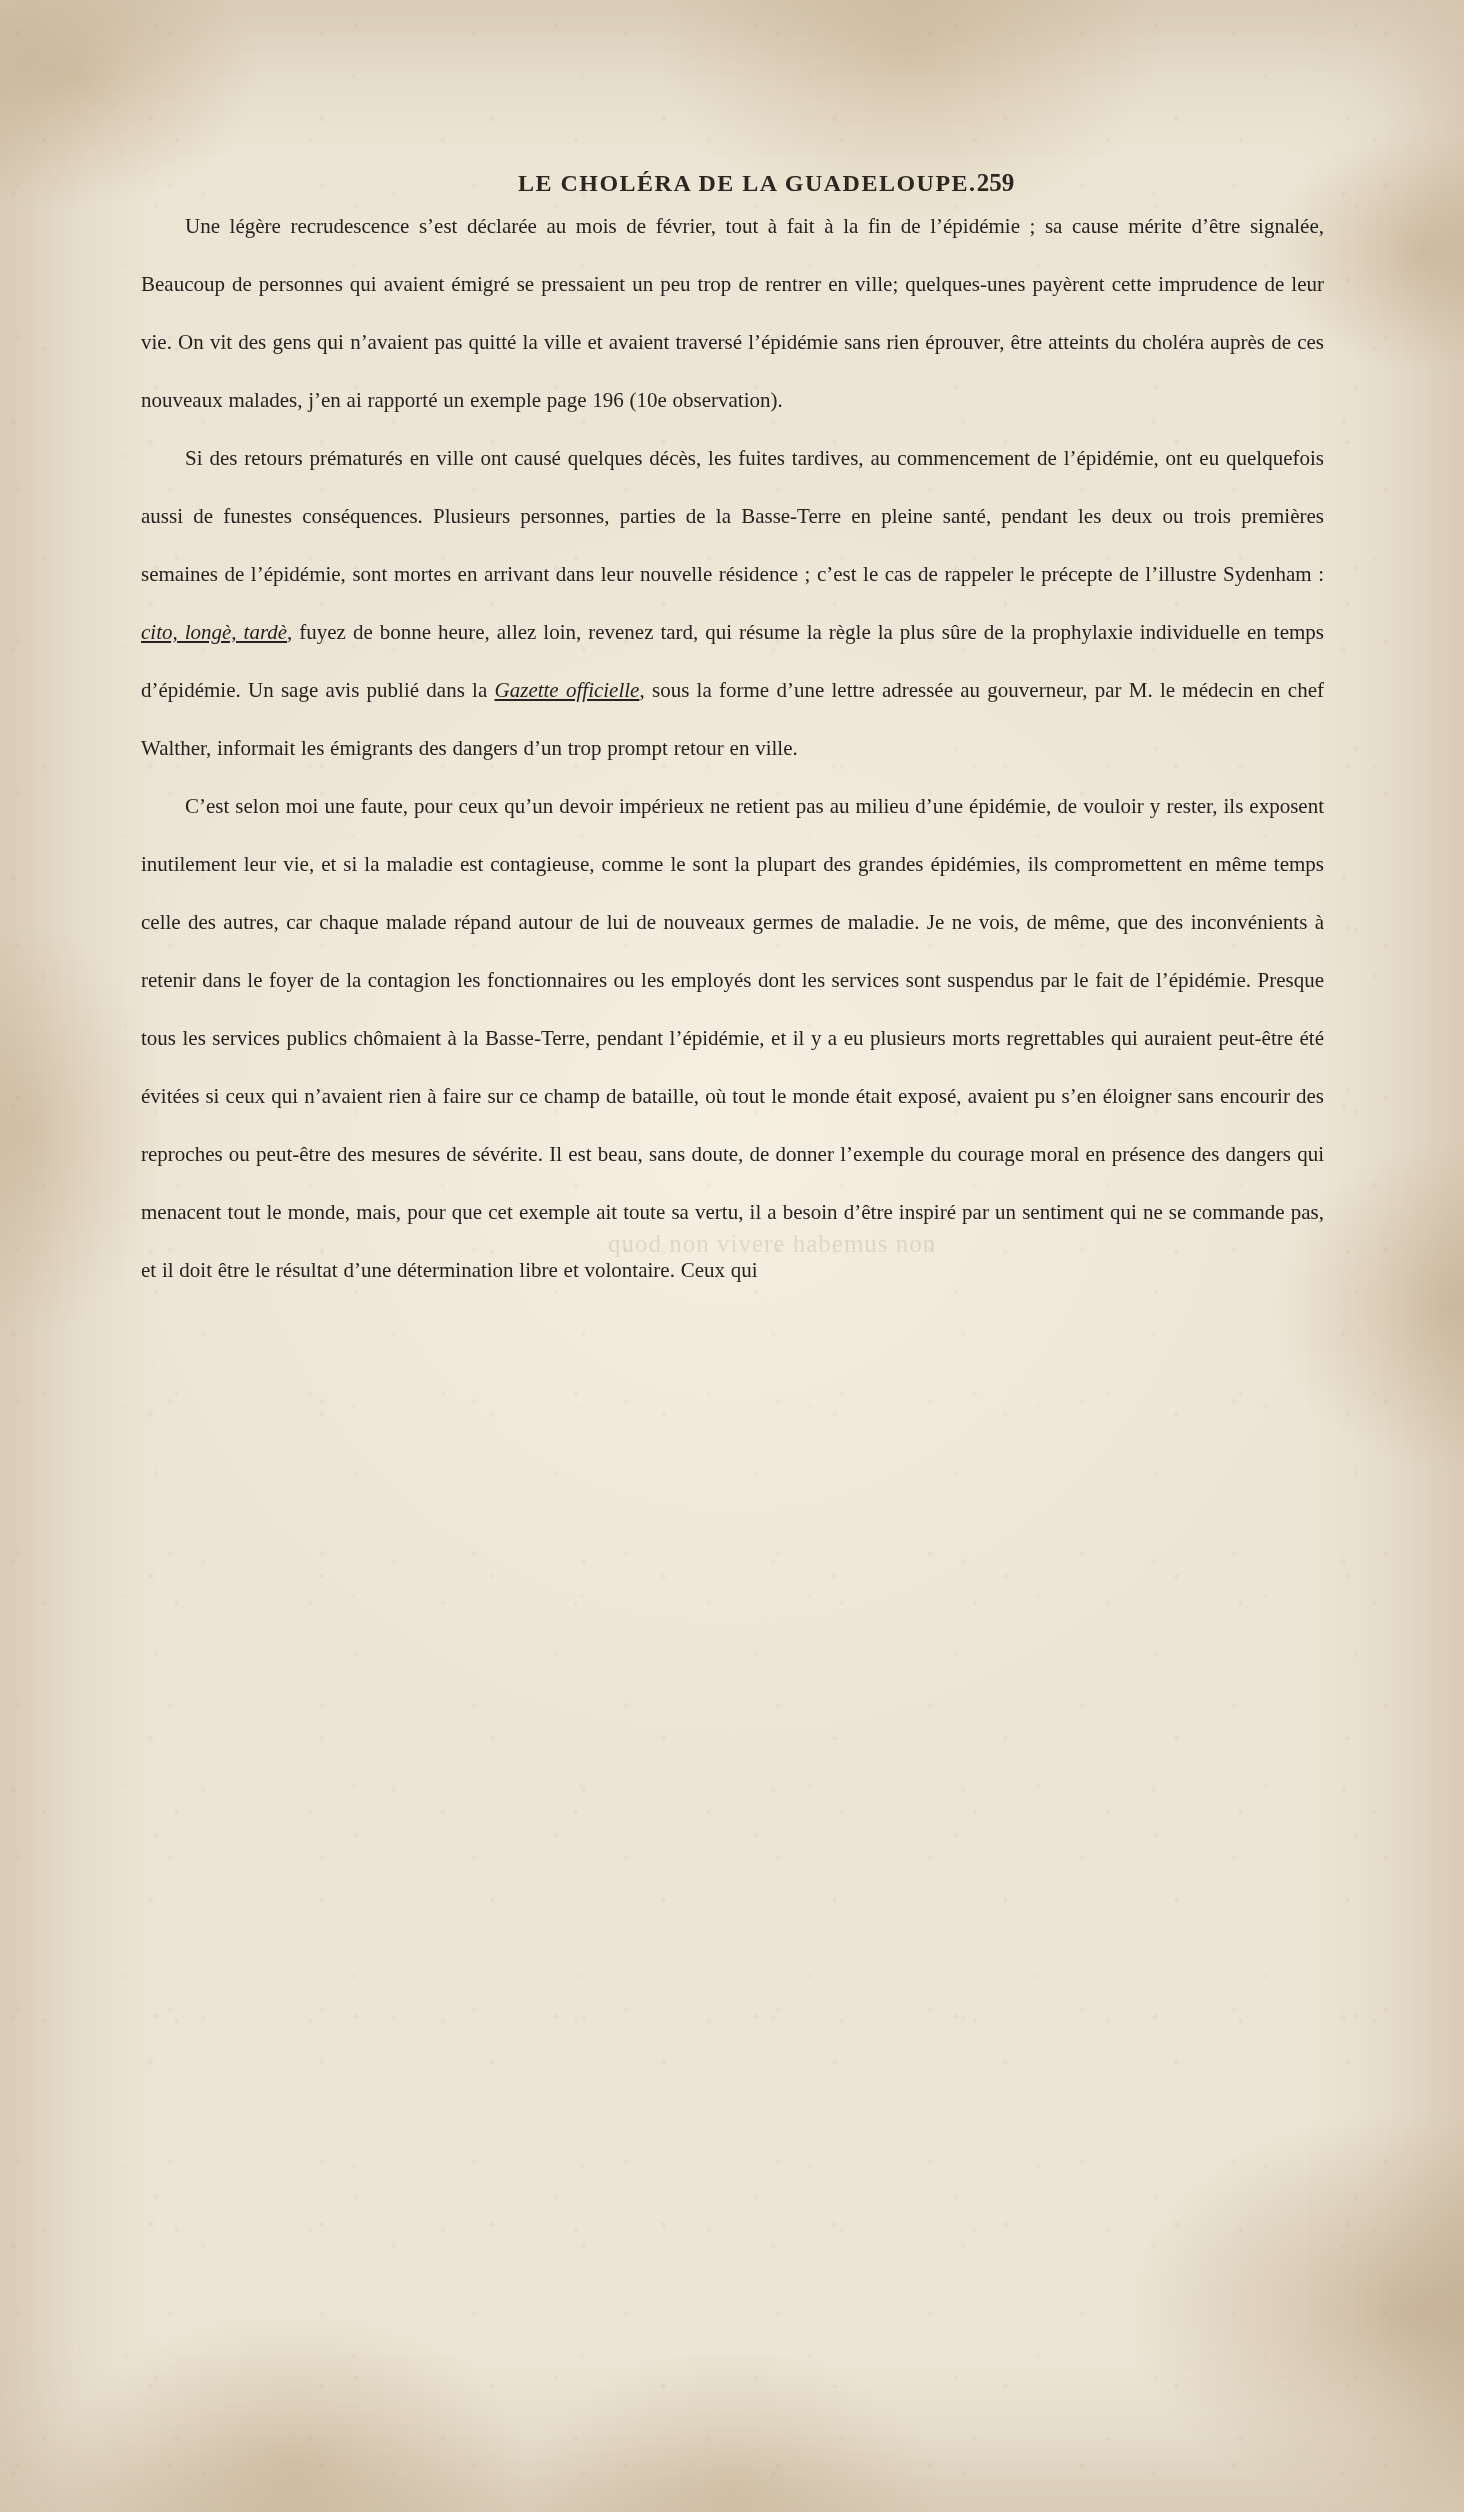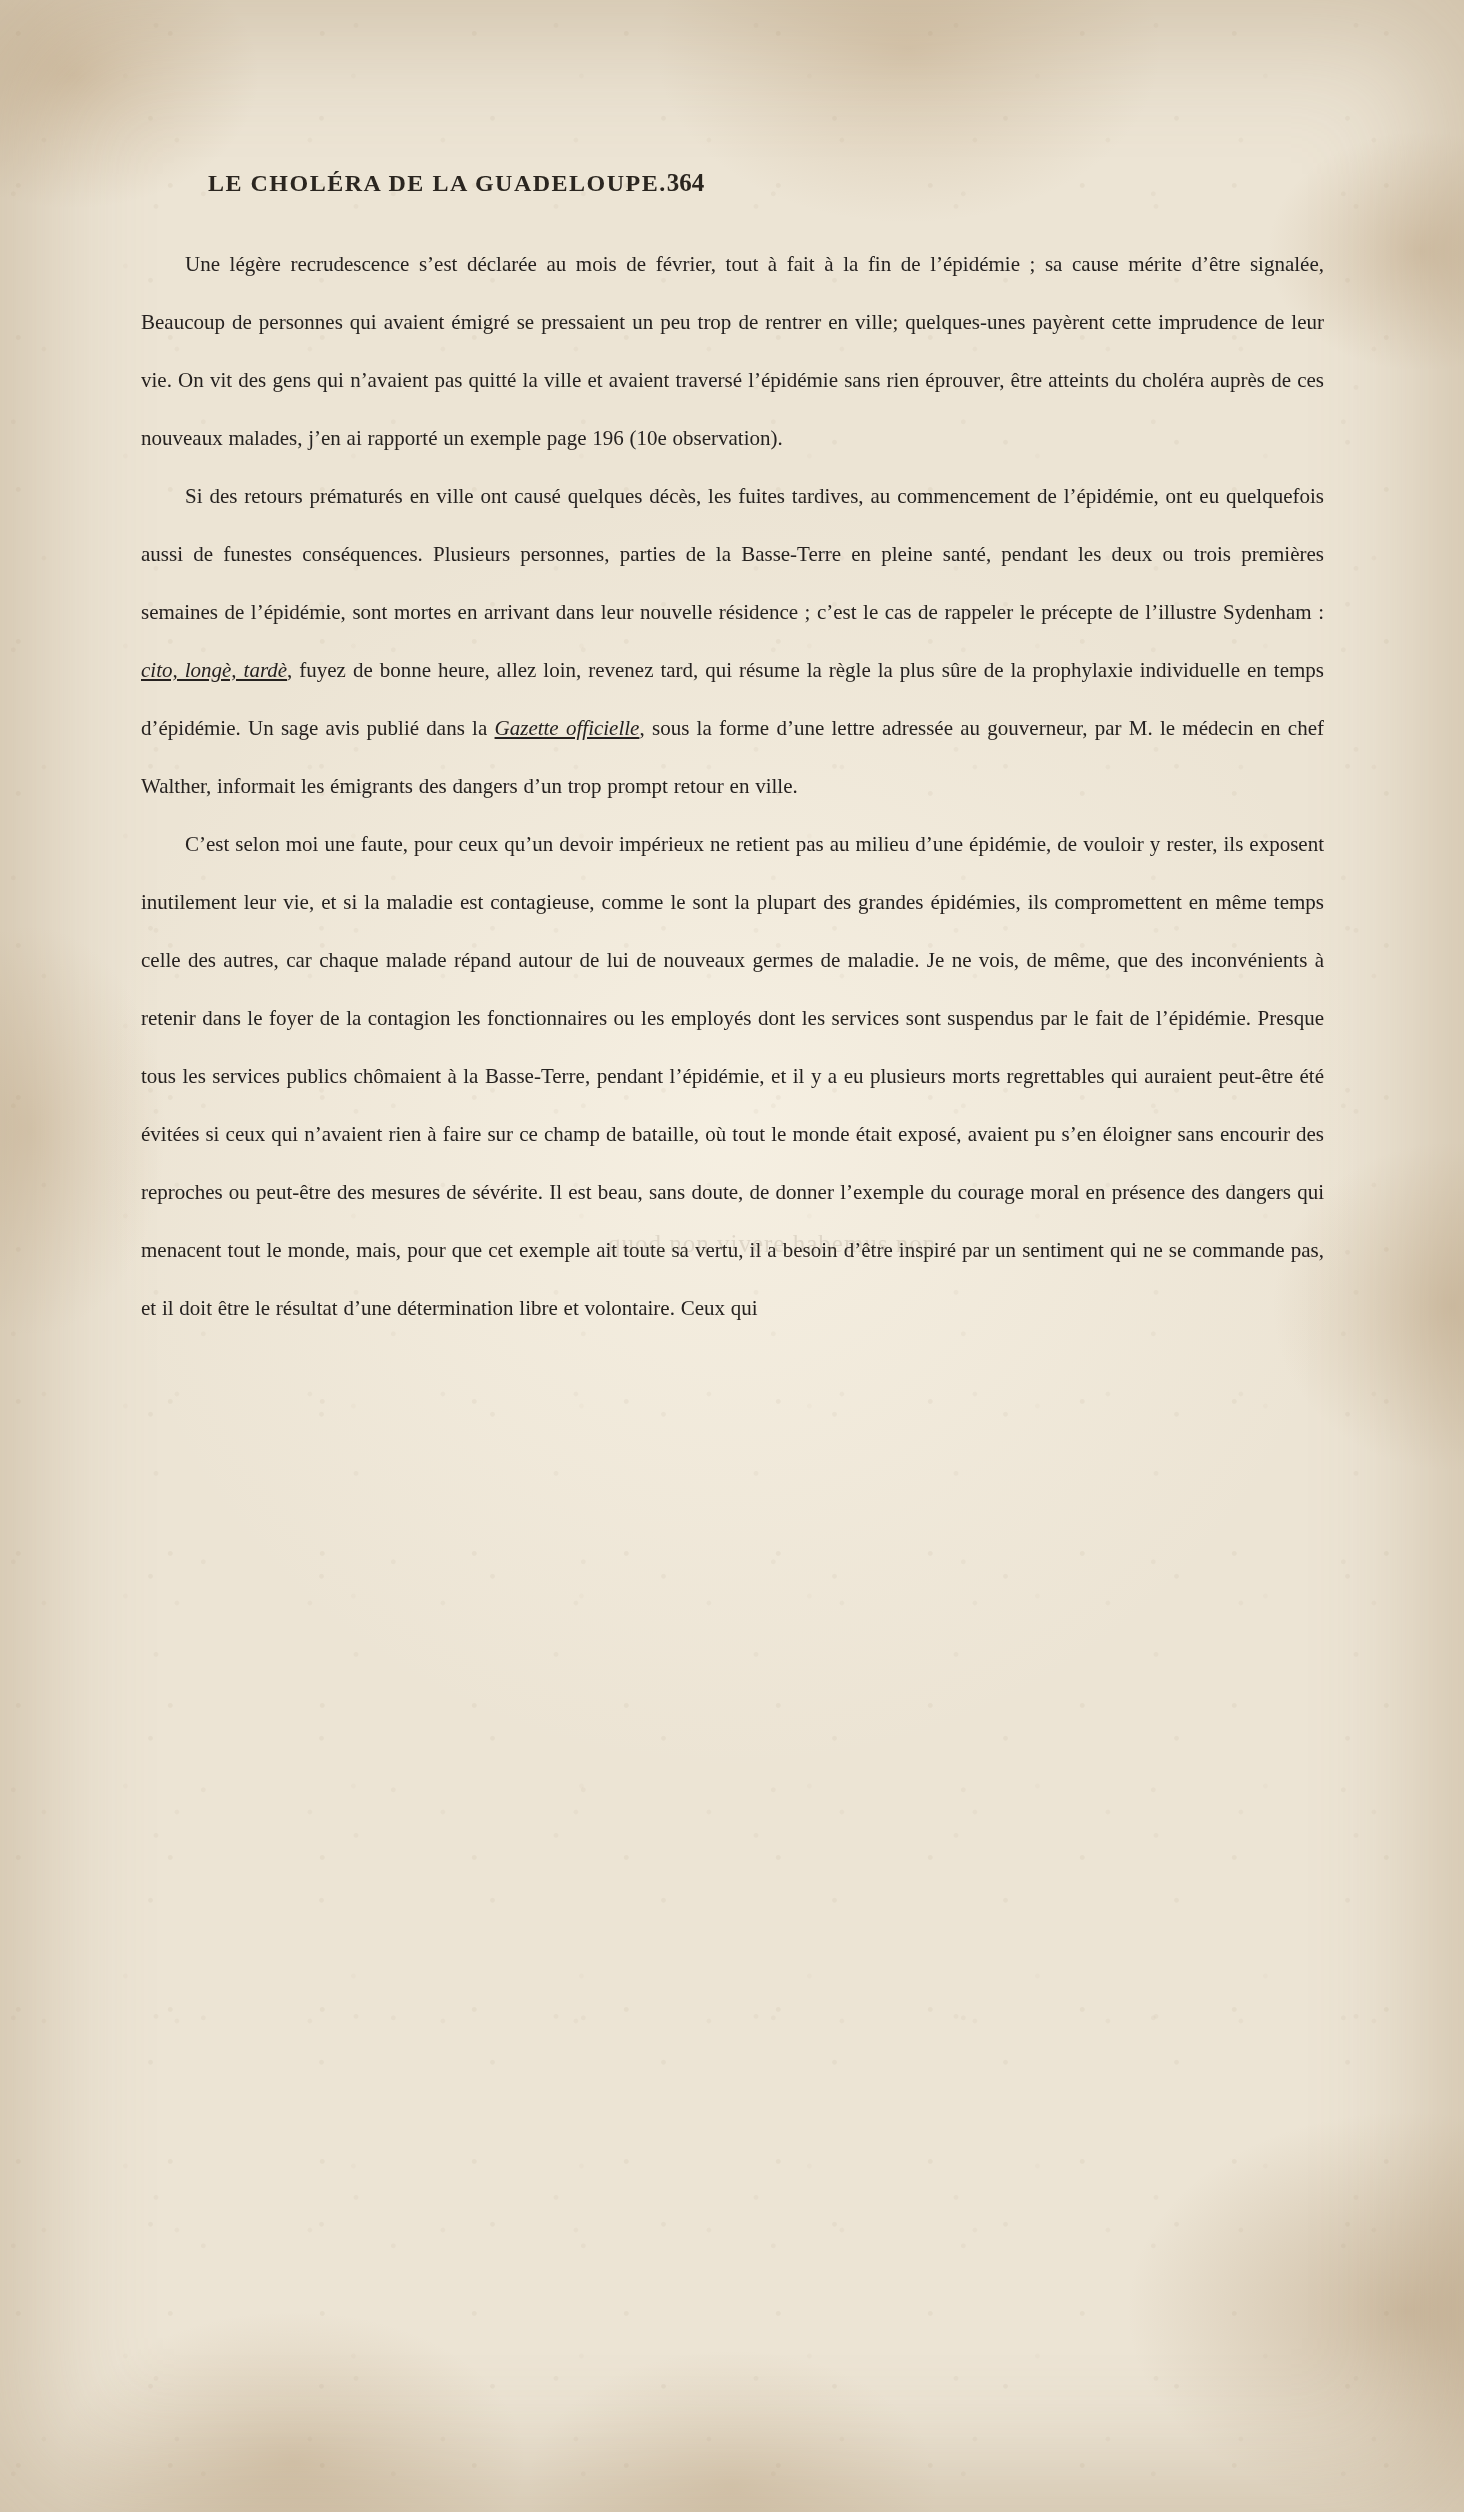--- a/index.html
+++ b/index.html
@@ -58,22 +58,21 @@
     position: absolute;
     left: 141px;
     top: 169px;
     width: 1183px;
     color: #2a2520;
   }
 
   .running-head {
     display: flex;
     align-items: baseline;
-    justify-content: flex-start;
-    margin-bottom: 38px;
+    justify-content: center;
     padding-left: 67px;
   }
   .rh-title {
     font-size: 24px;
     letter-spacing: 1.5px;
     font-weight: 700;
     color: #2b2620;
     white-space: nowrap;
   }
   .rh-folio {
@@ -109,21 +108,21 @@
 </style>
 </head>
 <body>
 
 <div id="page">
 
   <div id="content">
 
     <div class="running-head">
       <span class="rh-title">LE CHOLÉRA DE LA GUADELOUPE.</span>
-      <span class="rh-folio">364</span>
+      <span class="rh-folio">259</span>
     </div>
 
     <p class="para">Une légère recrudescence s’est déclarée au mois de février, tout à fait à la fin de l’épidémie ; sa cause mérite d’être signalée, Beaucoup de personnes qui avaient émigré se pressaient un peu trop de rentrer en ville; quelques-unes payèrent cette imprudence de leur vie. On vit des gens qui n’avaient pas quitté la ville et avaient traversé l’épidémie sans rien éprouver, être atteints du choléra auprès de ces nouveaux malades, j’en ai rapporté un exemple page 196 (10e observation).</p>
     <p class="para">Si des retours prématurés en ville ont causé quelques décès, les fuites tardives, au commencement de l’épidémie, ont eu quelquefois aussi de funestes conséquences. Plusieurs personnes, parties de la Basse-Terre en pleine santé, pendant les deux ou trois premières semaines de l’épidémie, sont mortes en arrivant dans leur nouvelle résidence ; c’est le cas de rappeler le précepte de l’illustre Sydenham : <span class="it">cito, longè, tardè</span>, fuyez de bonne heure, allez loin, revenez tard, qui résume la règle la plus sûre de la prophylaxie individuelle en temps d’épidémie. Un sage avis publié dans la <span class="it">Gazette officielle</span>, sous la forme d’une lettre adressée au gouverneur, par M. le médecin en chef Walther, informait les émigrants des dangers d’un trop prompt retour en ville.</p>
     <p class="para">C’est selon moi une faute, pour ceux qu’un devoir impérieux ne retient pas au milieu d’une épidémie, de vouloir y rester, ils exposent inutilement leur vie, et si la maladie est contagieuse, comme le sont la plupart des grandes épidémies, ils compromettent en même temps celle des autres, car chaque malade répand autour de lui de nouveaux germes de maladie. Je ne vois, de même, que des inconvénients à retenir dans le foyer de la contagion les fonctionnaires ou les employés dont les services sont suspendus par le fait de l’épidémie. Presque tous les services publics chômaient à la Basse-Terre, pendant l’épidémie, et il y a eu plusieurs morts regrettables qui auraient peut-être été évitées si ceux qui n’avaient rien à faire sur ce champ de bataille, où tout le monde était exposé, avaient pu s’en éloigner sans encourir des reproches ou peut-être des mesures de sévérite. Il est beau, sans doute, de donner l’exemple du courage moral en présence des dangers qui menacent tout le monde, mais, pour que cet exemple ait toute sa vertu, il a besoin d’être inspiré par un sentiment qui ne se commande pas, et il doit être le résultat d’une détermination libre et volontaire. Ceux qui</p>
 
   </div>
 
   <div class="bleed" style="left: 608px; top: 1230px;">quod non vivere habemus non</div>
 

